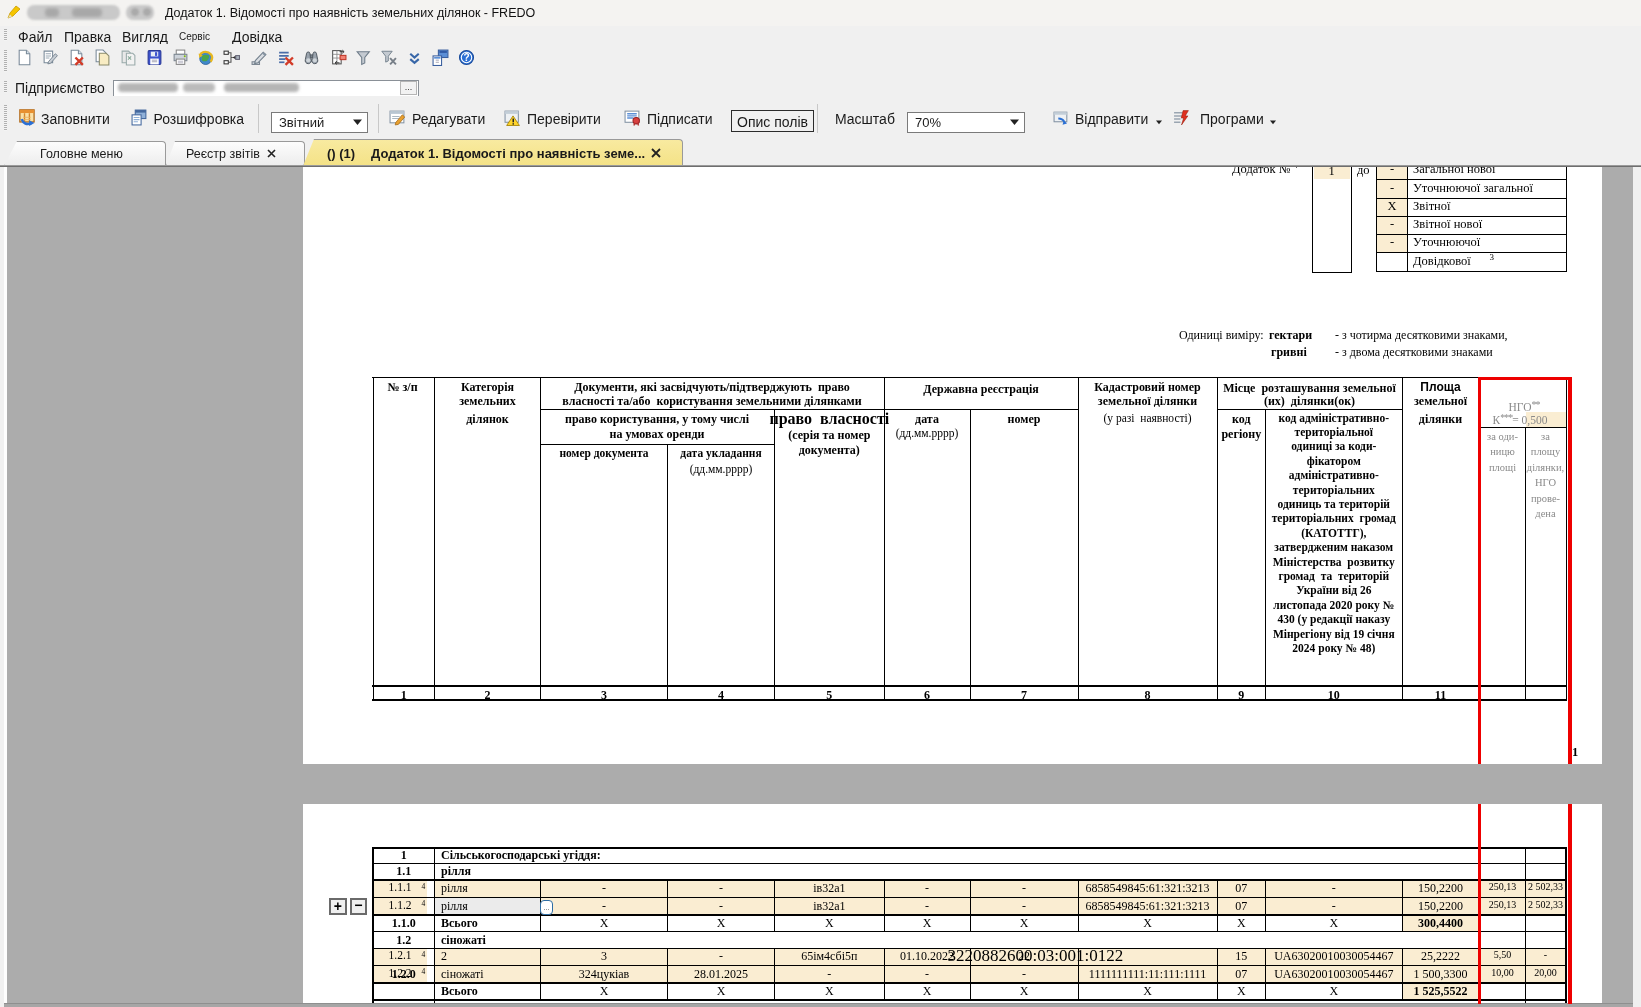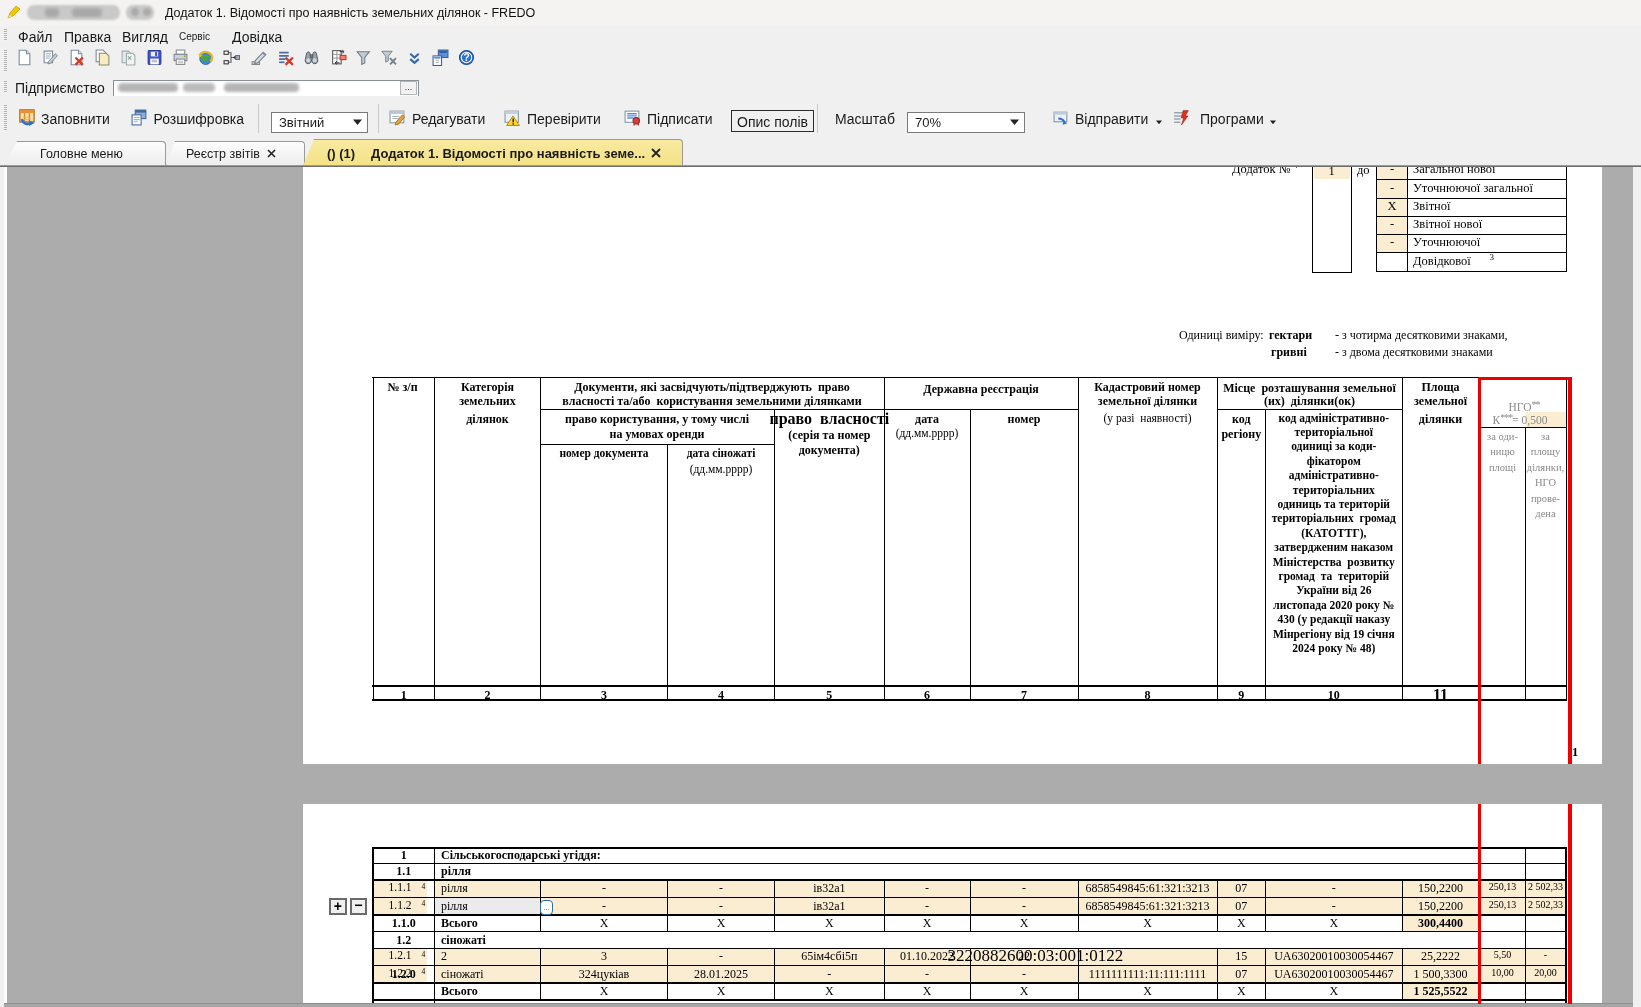--- a/index.html
+++ b/index.html
@@ -293,30 +293,30 @@
 <div style="position:absolute;left:-15.5px;top:226.5px;font-size:12px;font-family:'Liberation Serif',serif;color:#000;white-space:nowrap;font-weight:bold;line-height:14px;width:400px;text-align:center;">земельних</div>
 <div style="position:absolute;left:-15.5px;top:245px;font-size:12px;font-family:'Liberation Serif',serif;color:#000;white-space:nowrap;font-weight:bold;line-height:14px;width:400px;text-align:center;">ділянок</div>
 <div style="position:absolute;left:209px;top:213px;font-size:12px;font-family:'Liberation Serif',serif;color:#000;white-space:nowrap;font-weight:bold;line-height:14px;width:400px;text-align:center;">Документи, які засвідчують/підтверджують&nbsp; право</div>
 <div style="position:absolute;left:209px;top:226.5px;font-size:12px;font-family:'Liberation Serif',serif;color:#000;white-space:nowrap;font-weight:bold;line-height:14px;width:400px;text-align:center;">власності та/або&nbsp; користування земельними ділянками</div>
 <div style="position:absolute;left:478px;top:214.5px;font-size:12px;font-family:'Liberation Serif',serif;color:#000;white-space:nowrap;font-weight:bold;line-height:14px;width:400px;text-align:center;">Державна реєстрація</div>
 <div style="position:absolute;left:644.5px;top:213px;font-size:12px;font-family:'Liberation Serif',serif;color:#000;white-space:nowrap;font-weight:bold;line-height:14px;width:400px;text-align:center;">Кадастровий номер</div>
 <div style="position:absolute;left:644.5px;top:226.5px;font-size:12px;font-family:'Liberation Serif',serif;color:#000;white-space:nowrap;font-weight:bold;line-height:14px;width:400px;text-align:center;">земельної ділянки</div>
 <div style="position:absolute;left:644.5px;top:245px;font-size:11.5px;font-family:'Liberation Serif',serif;color:#000;white-space:nowrap;line-height:13.5px;width:400px;text-align:center;">(у разі&nbsp; наявності)</div>
 <div style="position:absolute;left:806.5px;top:214px;font-size:12px;font-family:'Liberation Serif',serif;color:#000;white-space:nowrap;font-weight:bold;line-height:14px;width:400px;text-align:center;">Місце&nbsp; розташування земельної</div>
 <div style="position:absolute;left:806.5px;top:226.5px;font-size:12px;font-family:'Liberation Serif',serif;color:#000;white-space:nowrap;font-weight:bold;line-height:14px;width:400px;text-align:center;">(их)&nbsp; ділянки(ок)</div>
-<div style="position:absolute;left:937.5px;top:213px;font-size:12px;font-family:Liberation Serif, serif;color:#000;white-space:nowrap;font-weight:bold;line-height:14px;width:400px;text-align:center;">Площа</div>
+<div style="position:absolute;left:937.5px;top:213px;font-size:12px;font-family:Liberation Sans, sans-serif;color:#000;white-space:nowrap;font-weight:bold;line-height:14px;width:400px;text-align:center;">Площа</div>
 <div style="position:absolute;left:937.5px;top:226.5px;font-size:12px;font-family:'Liberation Serif',serif;color:#000;white-space:nowrap;font-weight:bold;line-height:14px;width:400px;text-align:center;">земельної</div>
 <div style="position:absolute;left:937.5px;top:245px;font-size:12px;font-family:'Liberation Serif',serif;color:#000;white-space:nowrap;font-weight:bold;line-height:14px;width:400px;text-align:center;">ділянки</div>
 <div style="position:absolute;left:154px;top:245px;font-size:12px;font-family:'Liberation Serif',serif;color:#000;white-space:nowrap;font-weight:bold;line-height:14px;width:400px;text-align:center;">право користування, у тому числі</div>
 <div style="position:absolute;left:154px;top:260px;font-size:12px;font-family:'Liberation Serif',serif;color:#000;white-space:nowrap;font-weight:bold;line-height:14px;width:400px;text-align:center;">на умовах оренди</div>
 <div style="position:absolute;left:326.3px;top:245px;font-size:16px;font-family:'Liberation Serif',serif;color:#000;white-space:nowrap;font-weight:bold;line-height:14px;width:400px;text-align:center;">право&nbsp; власності</div>
 <div style="position:absolute;left:326.3px;top:260.5px;font-size:12px;font-family:'Liberation Serif',serif;color:#000;white-space:nowrap;font-weight:bold;line-height:14px;width:400px;text-align:center;">(серія та номер</div>
 <div style="position:absolute;left:326.3px;top:276px;font-size:12px;font-family:'Liberation Serif',serif;color:#000;white-space:nowrap;font-weight:bold;line-height:14px;width:400px;text-align:center;">документа)</div>
 <div style="position:absolute;left:101px;top:280px;font-size:11.5px;font-family:'Liberation Serif',serif;color:#000;white-space:nowrap;font-weight:bold;line-height:13.5px;width:400px;text-align:center;">номер документа</div>
-<div style="position:absolute;left:218px;top:280px;font-size:11.5px;font-family:'Liberation Serif',serif;color:#000;white-space:nowrap;font-weight:bold;line-height:13.5px;width:400px;text-align:center;">дата сіножаті</div>
+<div style="position:absolute;left:218px;top:280px;font-size:11.5px;font-family:'Liberation Serif',serif;color:#000;white-space:nowrap;font-weight:bold;line-height:13.5px;width:400px;text-align:center;">дата укладання</div>
 <div style="position:absolute;left:218px;top:295.5px;font-size:11.5px;font-family:'Liberation Serif',serif;color:#000;white-space:nowrap;line-height:13.5px;width:400px;text-align:center;">(дд.мм.рррр)</div>
 <div style="position:absolute;left:424px;top:245px;font-size:12px;font-family:'Liberation Serif',serif;color:#000;white-space:nowrap;font-weight:bold;line-height:14px;width:400px;text-align:center;">дата</div>
 <div style="position:absolute;left:424px;top:260px;font-size:11.5px;font-family:'Liberation Serif',serif;color:#000;white-space:nowrap;line-height:13.5px;width:400px;text-align:center;">(дд.мм.рррр)</div>
 <div style="position:absolute;left:521px;top:245px;font-size:12px;font-family:'Liberation Serif',serif;color:#000;white-space:nowrap;font-weight:bold;line-height:14px;width:400px;text-align:center;">номер</div>
 <div style="position:absolute;left:738.3px;top:245px;font-size:12px;font-family:'Liberation Serif',serif;color:#000;white-space:nowrap;font-weight:bold;line-height:14px;width:400px;text-align:center;">код</div>
 <div style="position:absolute;left:738.3px;top:260px;font-size:12px;font-family:'Liberation Serif',serif;color:#000;white-space:nowrap;font-weight:bold;line-height:14px;width:400px;text-align:center;">регіону</div>
 <div style="position:absolute;left:830.8px;top:244.5px;font-size:11.5px;font-family:'Liberation Serif',serif;color:#000;white-space:nowrap;font-weight:bold;line-height:13.5px;width:400px;text-align:center;">код адміністративно-</div>
 <div style="position:absolute;left:830.8px;top:258.9px;font-size:11.5px;font-family:'Liberation Serif',serif;color:#000;white-space:nowrap;font-weight:bold;line-height:13.5px;width:400px;text-align:center;">територіальної</div>
 <div style="position:absolute;left:830.8px;top:273.3px;font-size:11.5px;font-family:'Liberation Serif',serif;color:#000;white-space:nowrap;font-weight:bold;line-height:13.5px;width:400px;text-align:center;">одиниці за коди-</div>
 <div style="position:absolute;left:830.8px;top:287.7px;font-size:11.5px;font-family:'Liberation Serif',serif;color:#000;white-space:nowrap;font-weight:bold;line-height:13.5px;width:400px;text-align:center;">фікатором</div>
@@ -347,21 +347,21 @@
 <div style="position:absolute;left:-99.2px;top:520.5px;font-size:12px;font-family:'Liberation Serif',serif;color:#000;white-space:nowrap;font-weight:bold;line-height:14px;width:400px;text-align:center;">1</div>
 <div style="position:absolute;left:-15.5px;top:520.5px;font-size:12px;font-family:'Liberation Serif',serif;color:#000;white-space:nowrap;font-weight:bold;line-height:14px;width:400px;text-align:center;">2</div>
 <div style="position:absolute;left:101px;top:520.5px;font-size:12px;font-family:'Liberation Serif',serif;color:#000;white-space:nowrap;font-weight:bold;line-height:14px;width:400px;text-align:center;">3</div>
 <div style="position:absolute;left:218px;top:520.5px;font-size:12px;font-family:'Liberation Serif',serif;color:#000;white-space:nowrap;font-weight:bold;line-height:14px;width:400px;text-align:center;">4</div>
 <div style="position:absolute;left:326.3px;top:520.5px;font-size:12px;font-family:'Liberation Serif',serif;color:#000;white-space:nowrap;font-weight:bold;line-height:14px;width:400px;text-align:center;">5</div>
 <div style="position:absolute;left:424px;top:520.5px;font-size:12px;font-family:'Liberation Serif',serif;color:#000;white-space:nowrap;font-weight:bold;line-height:14px;width:400px;text-align:center;">6</div>
 <div style="position:absolute;left:521px;top:520.5px;font-size:12px;font-family:'Liberation Serif',serif;color:#000;white-space:nowrap;font-weight:bold;line-height:14px;width:400px;text-align:center;">7</div>
 <div style="position:absolute;left:644.5px;top:520.5px;font-size:12px;font-family:'Liberation Serif',serif;color:#000;white-space:nowrap;font-weight:bold;line-height:14px;width:400px;text-align:center;">8</div>
 <div style="position:absolute;left:738.3px;top:520.5px;font-size:12px;font-family:'Liberation Serif',serif;color:#000;white-space:nowrap;font-weight:bold;line-height:14px;width:400px;text-align:center;">9</div>
 <div style="position:absolute;left:830.8px;top:520.5px;font-size:12px;font-family:'Liberation Serif',serif;color:#000;white-space:nowrap;font-weight:bold;line-height:14px;width:400px;text-align:center;">10</div>
-<div style="position:absolute;left:937.5px;top:520.5px;font-size:16px;font-family:'Liberation Serif',serif;color:#000;white-space:nowrap;font-weight:bold;line-height:14px;width:400px;text-align:center;">11</div>
+<div style="position:absolute;left:937.5px;top:520.5px;font-size:12px;font-family:'Liberation Serif',serif;color:#000;white-space:nowrap;font-weight:bold;line-height:14px;width:400px;text-align:center;">11</div>
 </div>
 <div style="position:absolute;left:1477.5px;top:377px;width:3.5px;height:387px;background:#ee0000;"></div>
 <div style="position:absolute;left:1568px;top:377px;width:3.5px;height:387px;background:#ee0000;"></div>
 <div style="position:absolute;left:1477.5px;top:377px;width:94px;height:3.2px;background:#ee0000;"></div>
 <div style="position:absolute;left:1572px;top:744.5px;font-size:12.5px;font-family:'Liberation Serif',serif;color:#000;white-space:nowrap;font-weight:bold;line-height:14.5px;">1</div>
 <div style="position:absolute;left:303px;top:804px;width:1299px;height:199.5px;overflow:hidden">
 <div style="position:absolute;left:70px;top:76px;width:54px;height:17.5px;background:#faedd2;"></div>
 <div style="position:absolute;left:131.6px;top:76px;width:1131.4px;height:17.5px;background:#faedd2;"></div>
 <div style="position:absolute;left:70px;top:93.5px;width:54px;height:17.5px;background:#faedd2;"></div>
 <div style="position:absolute;left:131.6px;top:93.5px;width:105.9px;height:17.5px;background:#ebebeb;"></div>

